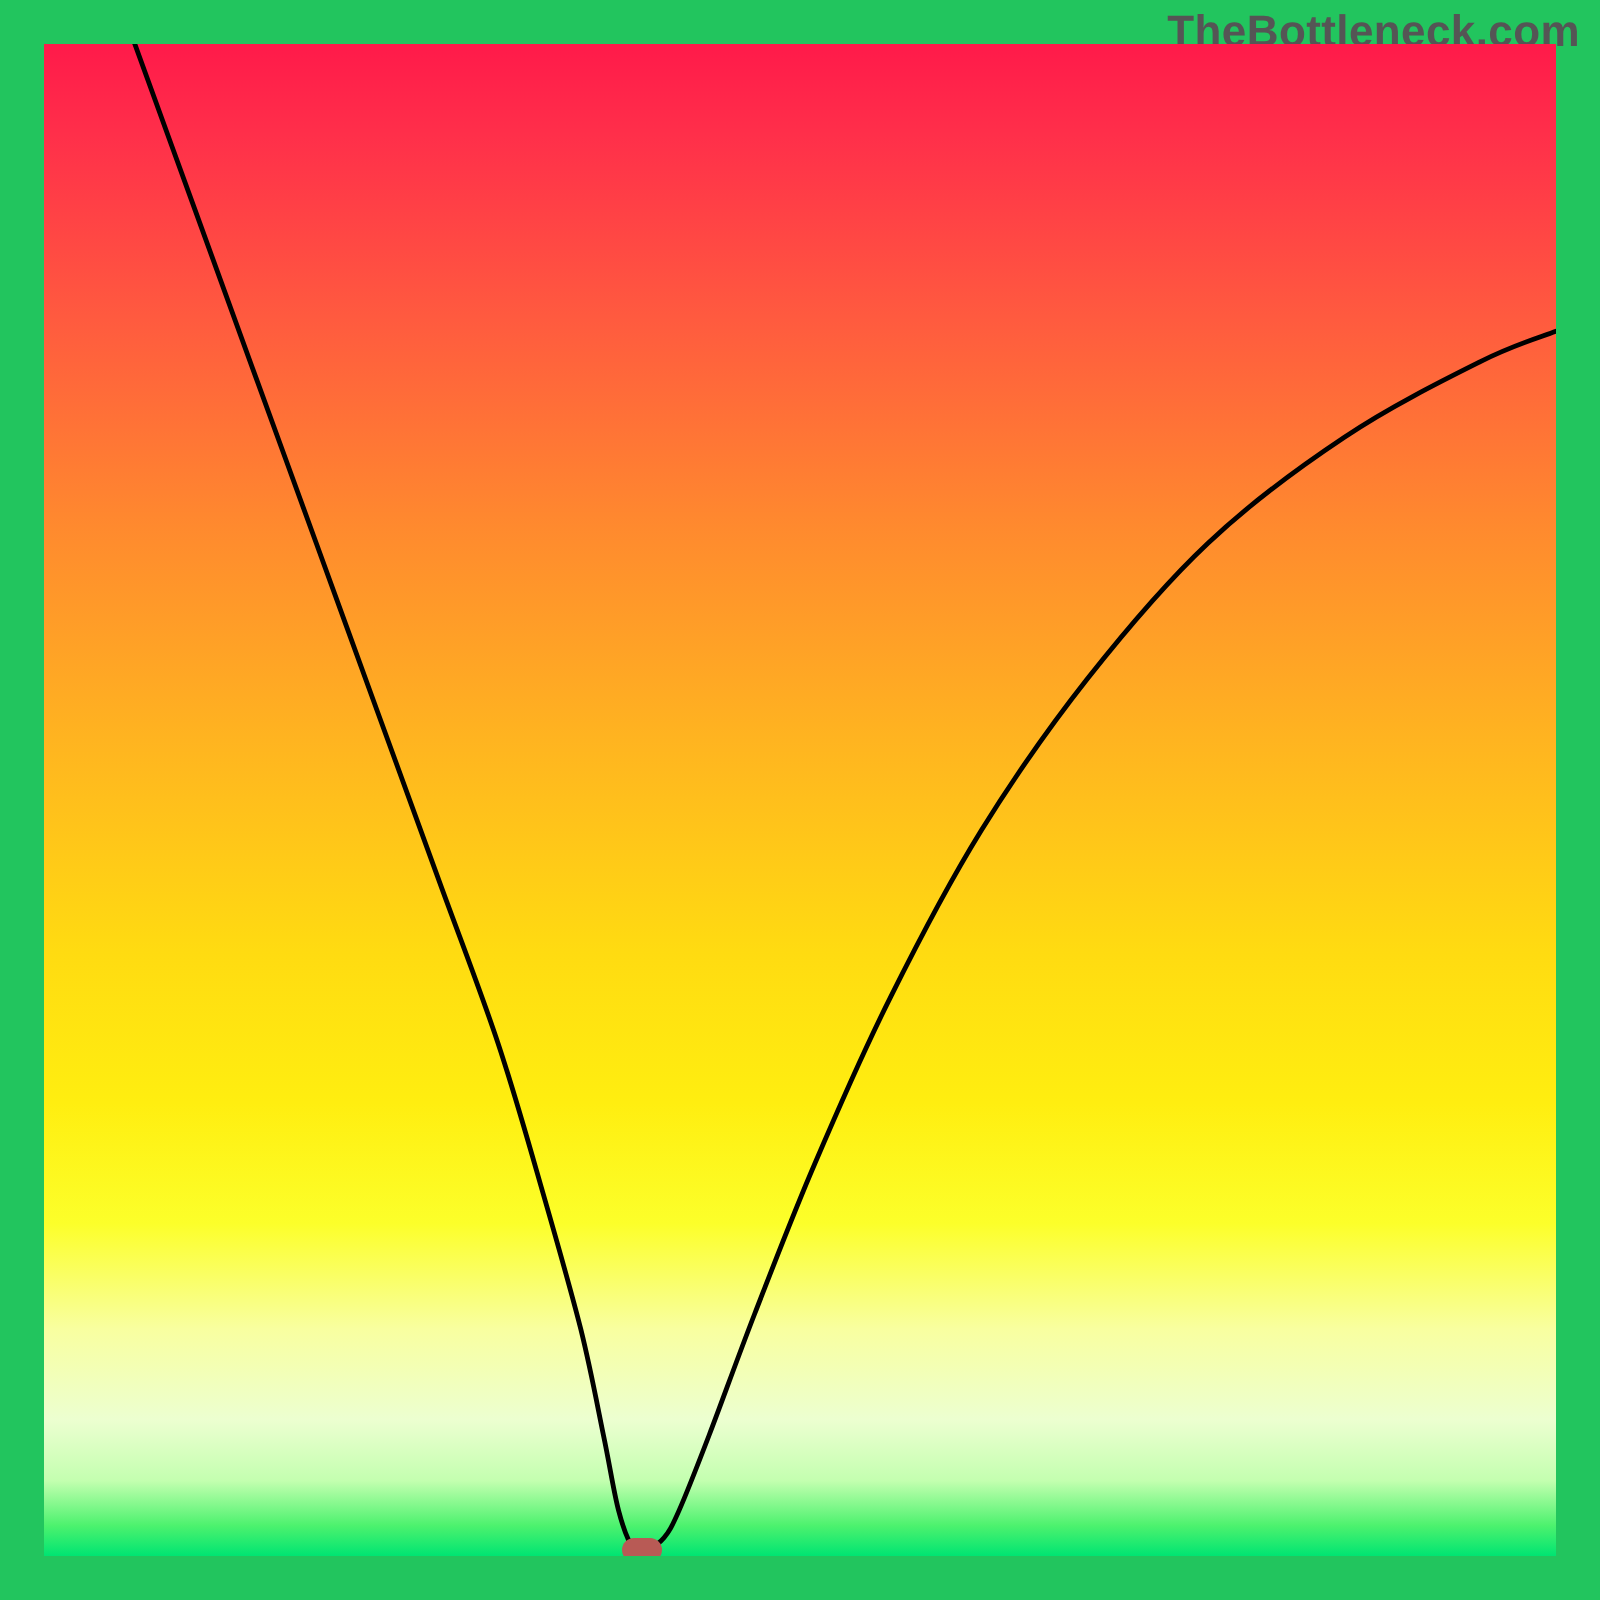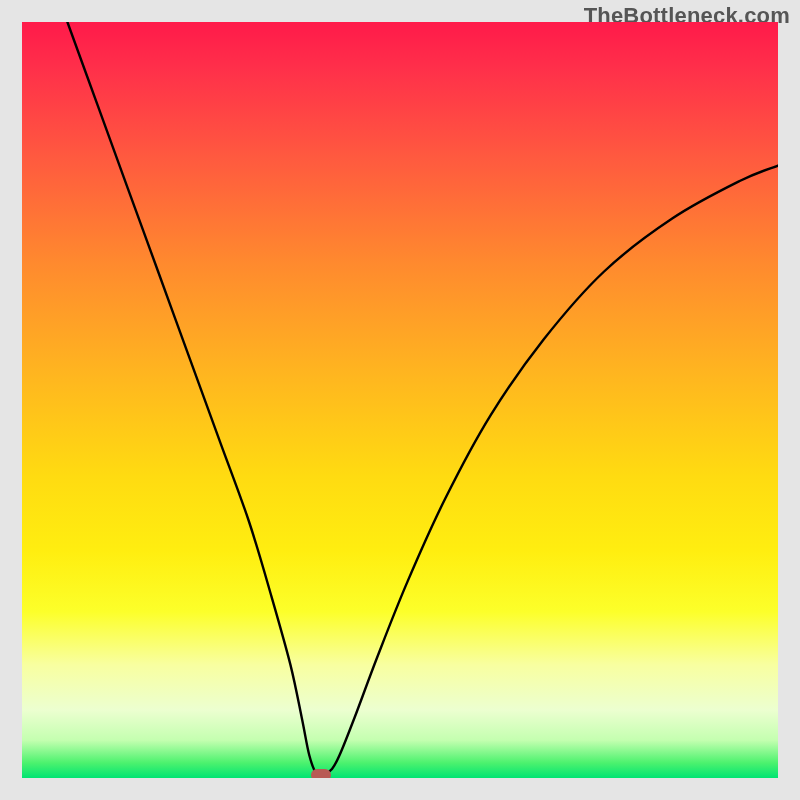--- a/index.html
+++ b/index.html
@@ -7,21 +7,21 @@
     padding: 0;
     width: 800px;
     height: 800px;
     overflow: hidden;
     font-family: Arial, Helvetica, sans-serif;
   }
   .frame {
     position: relative;
     width: 800px;
     height: 800px;
-    background: #e5e5e5;
+    background: #22c55e;
   }
   .plot-area {
     position: absolute;
     left: 22px;
     top: 22px;
     width: 756px;
     height: 756px;
     overflow: hidden;
   }
   .gradient-bg {

